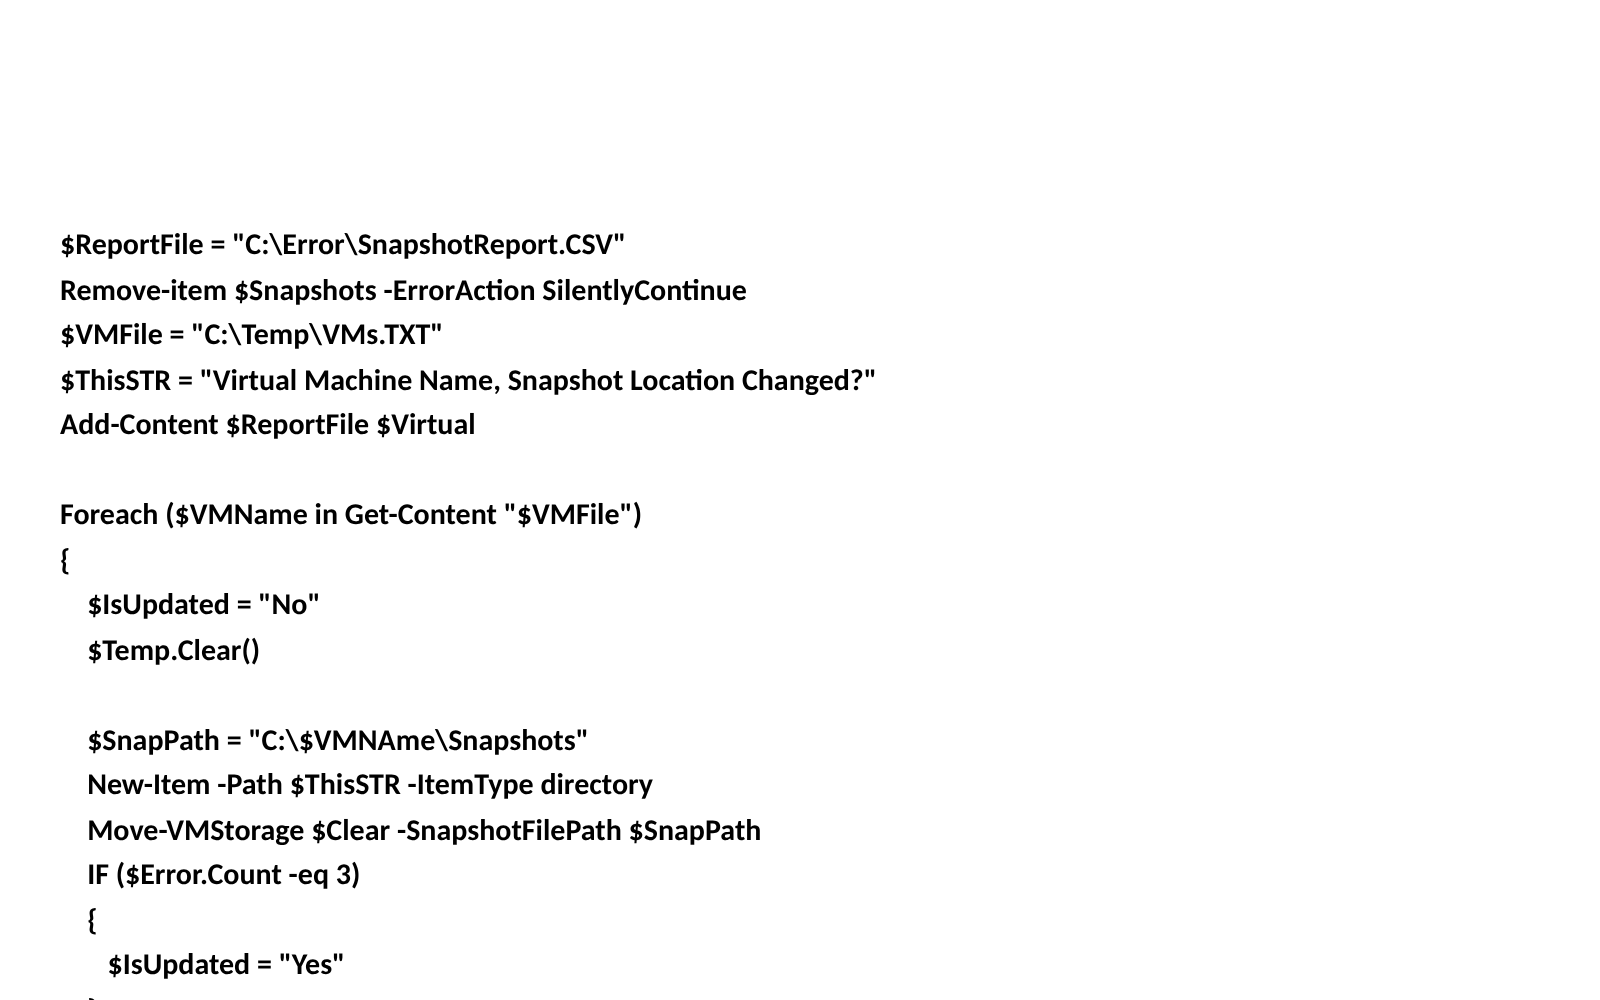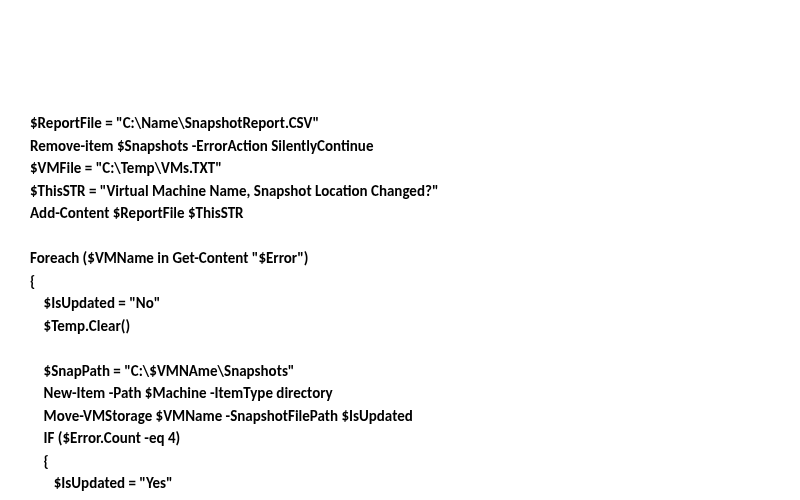--- a/index.html
+++ b/index.html
@@ -15,35 +15,35 @@
     }
     .code-block {
       font-family: Calibri, Arial, sans-serif;
     }
   </style>
 </head>
 <body>
 
 
 
-<div class="code-block"><span>$ReportFile = "C:\Name\SnapshotReport.CSV"</span>
+<div class="code-block"><span>$ReportFile = "C:\Error\SnapshotReport.CSV"</span>
 <span>Remove-item $Snapshots -ErrorAction SilentlyContinue</span>
 <span>$VMFile = "C:\Temp\VMs.TXT"</span>
 <span>$ThisSTR = "Virtual Machine Name, Snapshot Location Changed?"</span>
-<span>Add-Content $ReportFile $ThisSTR</span>
+<span>Add-Content $ReportFile $Virtual</span>
 <span></span>
-<span>Foreach ($VMName in Get-Content "$Error")</span>
+<span>Foreach ($VMName in Get-Content "$VMFile")</span>
 <span>{</span>
 <span>    $IsUpdated = "No"</span>
 <span>    $Temp.Clear()</span>
 <span></span>
 <span>    $SnapPath = "C:\$VMNAme\Snapshots"</span>
-<span>    New-Item -Path $Machine -ItemType directory</span>
-<span>    Move-VMStorage $VMName -SnapshotFilePath $IsUpdated</span>
-<span>    IF ($Error.Count -eq 4)</span>
+<span>    New-Item -Path $ThisSTR -ItemType directory</span>
+<span>    Move-VMStorage $Clear -SnapshotFilePath $SnapPath</span>
+<span>    IF ($Error.Count -eq 3)</span>
 <span>    {</span>
 <span>       $IsUpdated = "Yes"</span>
 <span>    }</span>
 <span></span>
 
 
 </div>
 
 
 

